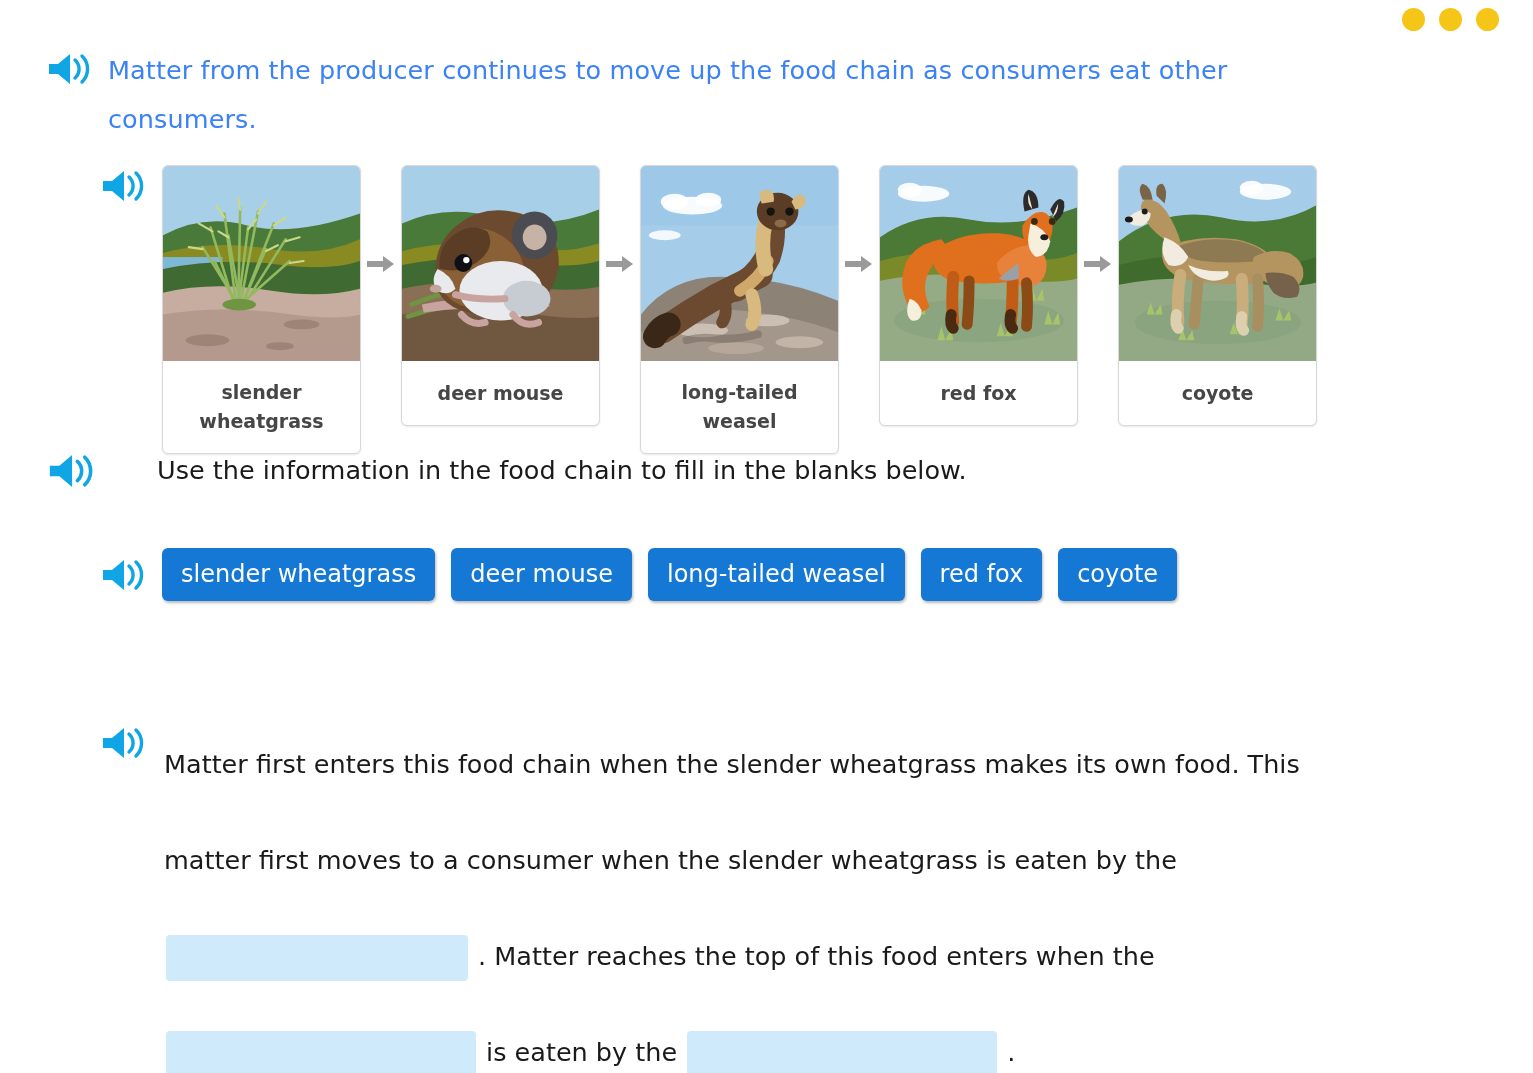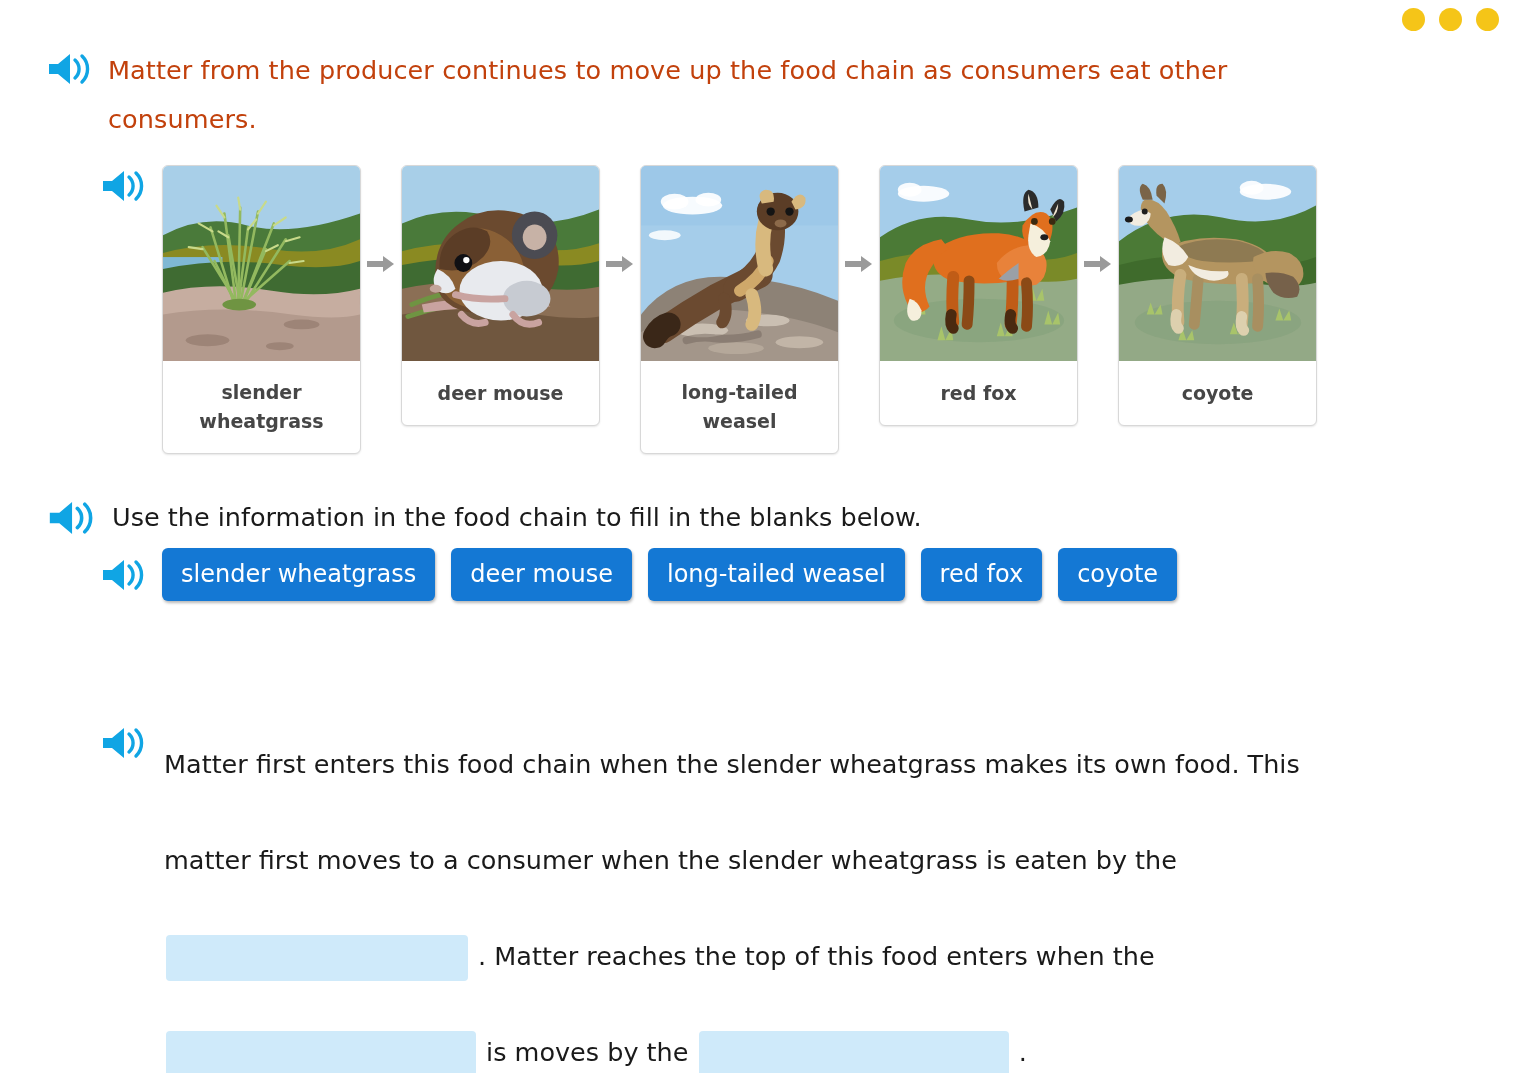--- a/index.html
+++ b/index.html
@@ -45,21 +45,21 @@
   #intro {
     position: absolute;
     left: 46px;
     top: 46px;
     width: 1320px;
   }
   #intro .spk { margin-top: 6px; margin-right: 16px; }
   #intro .txt {
     font-size: 25.5px;
     line-height: 49px;
-    color: #c2410c;
+    color: #3b82f6;
     letter-spacing: 0.1px;
   }
 
   
   #chain {
     position: absolute;
     left: 100px;
     top: 165px;
     display: flex;
     align-items: flex-start;
@@ -107,22 +107,23 @@
   }
   .arrow svg { display: block; }
 
   
   .scene { position: absolute; inset: 0; }
 
   
   #instruct {
     position: absolute;
     left: 46px;
-    top: 495px;
+    top: 448px;
     width: 1300px;
+    gap: 45px;
   }
   #instruct .spk { margin-top: 5px; margin-right: 16px; }
   #instruct .txt {
     font-size: 25.5px;
     line-height: 44px;
     color: #1a1a1a;
   }
 
   
   #bank {
@@ -475,19 +476,19 @@
         <path d="M3 12 h9 L24 2 v30 L12 22 H3 Z" fill="#10a5e4"></path>
         <path d="M29 8 a12 12 0 0 1 0 18" stroke="#10a5e4" stroke-width="3.4" fill="none" stroke-linecap="round"></path>
         <path d="M36 4 a18 18 0 0 1 0 26" stroke="#10a5e4" stroke-width="3.4" fill="none" stroke-linecap="round"></path>
       </svg>
     </span>
     <div class="sentence">
       <span>Matter first enters this food chain when the slender wheatgrass makes its own food. This matter first moves to a consumer when the slender wheatgrass is eaten by the</span>
       <input class="blank b1" type="text" placeholder="" style="">
       <span>. Matter reaches the top of this food enters when the</span>
       <input class="blank b2" type="text" placeholder="" style="">
-      <span>is moves by the</span>
+      <span>is eaten by the</span>
       <input class="blank b3" type="text" placeholder="" style="">
       <span>.</span>
     </div>
   </div>
 
 </div>
 
 </body></html>

